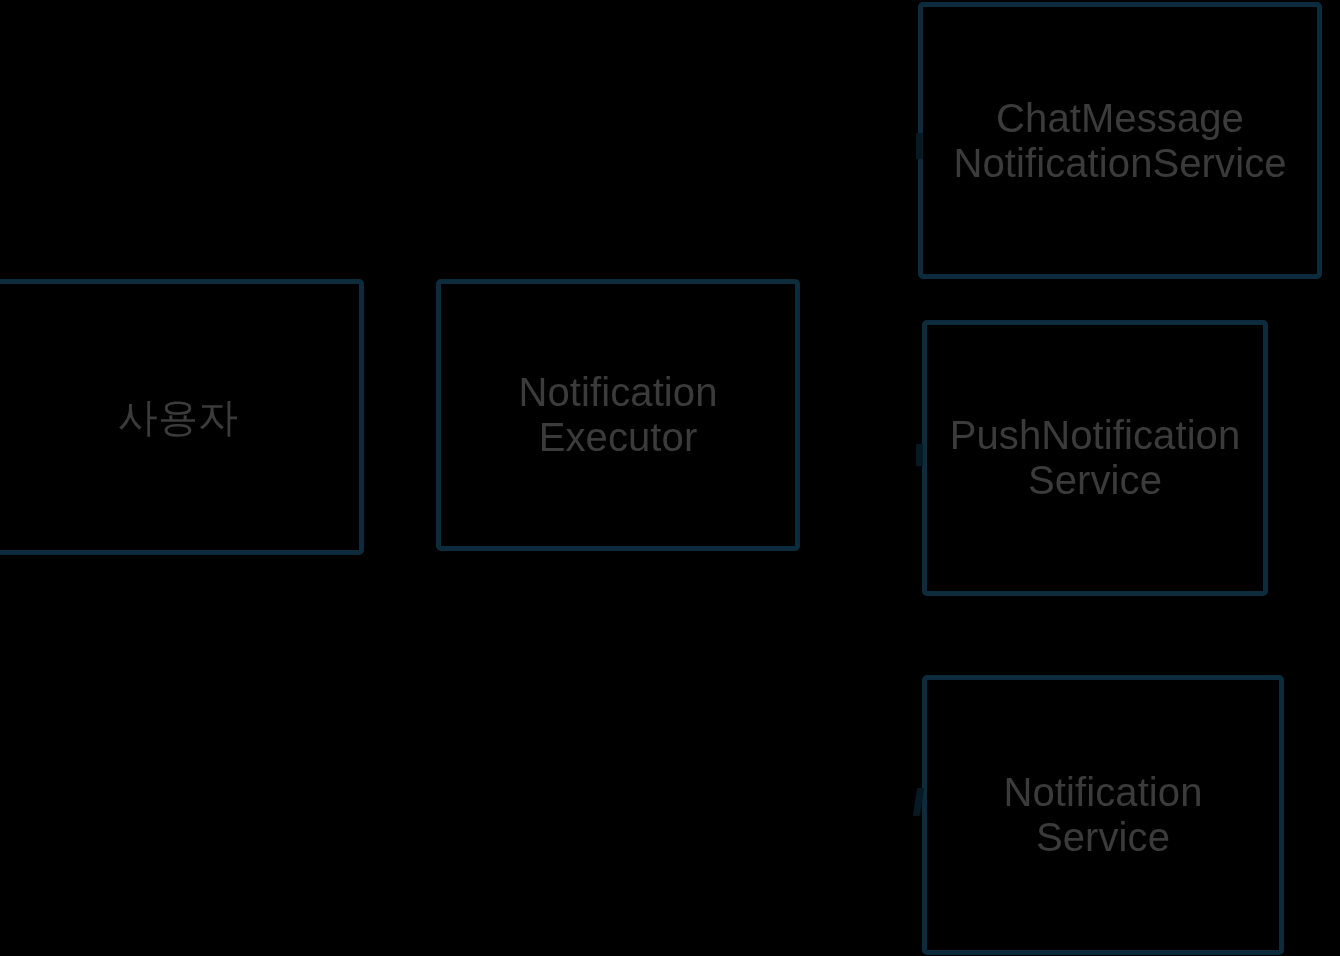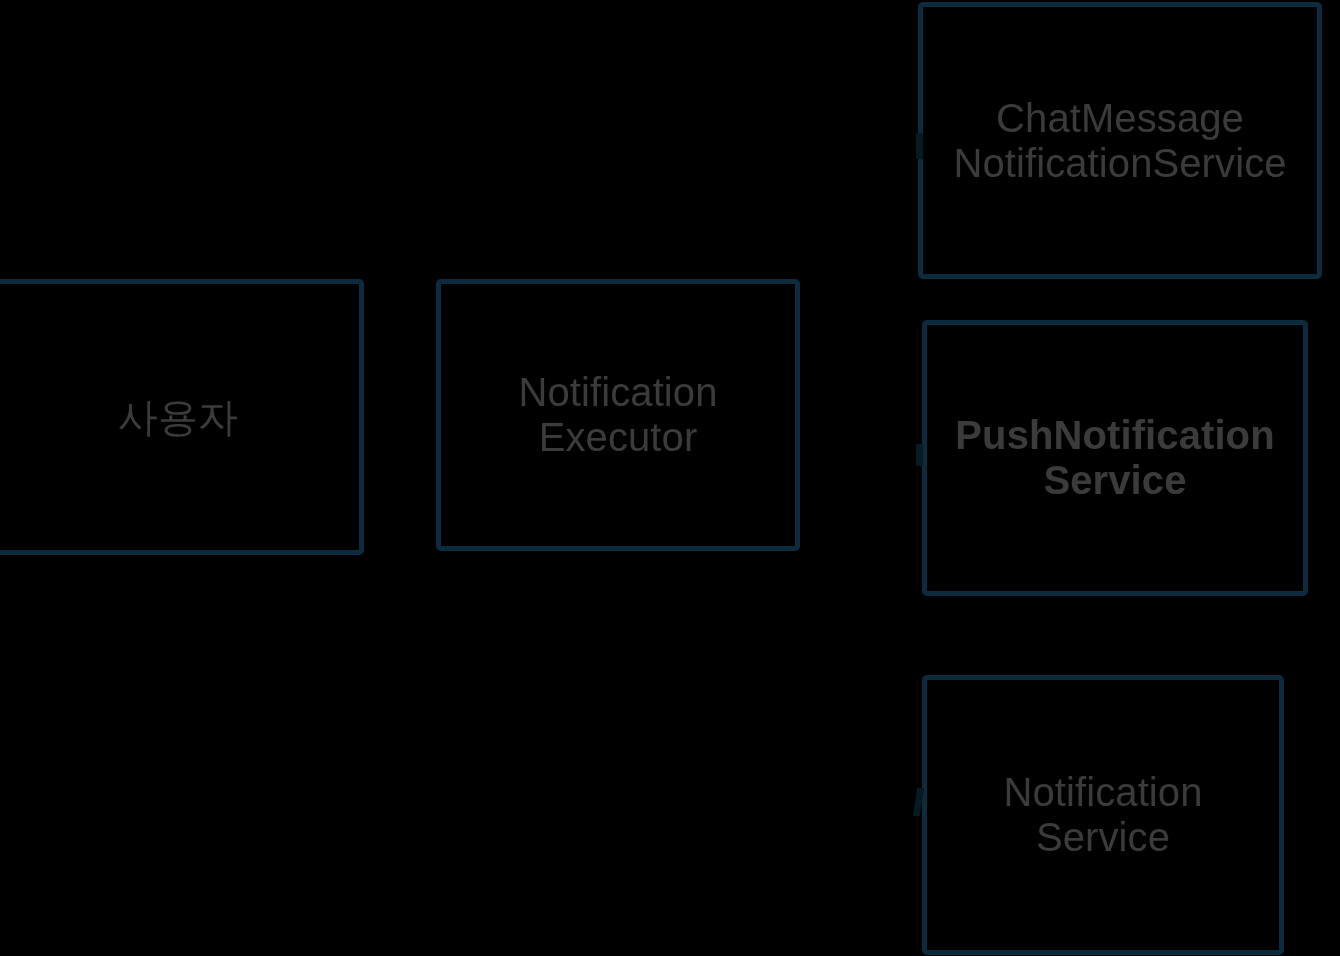--- a/index.html
+++ b/index.html
@@ -62,23 +62,22 @@
   
   .node--chat-service {
     left: 918px;
     top: 2px;
     width: 404px;
     height: 277px;
   }
   .node--push-service {
     left: 922px;
     top: 320px;
-    width: 386px;
+    width: 346px;
     height: 276px;
-    font-weight: bold;
   }
   .node--kakao-service {
     left: 922px;
     top: 675px;
     width: 362px;
     height: 280px;
   }
 
   
   .connector-stub {

